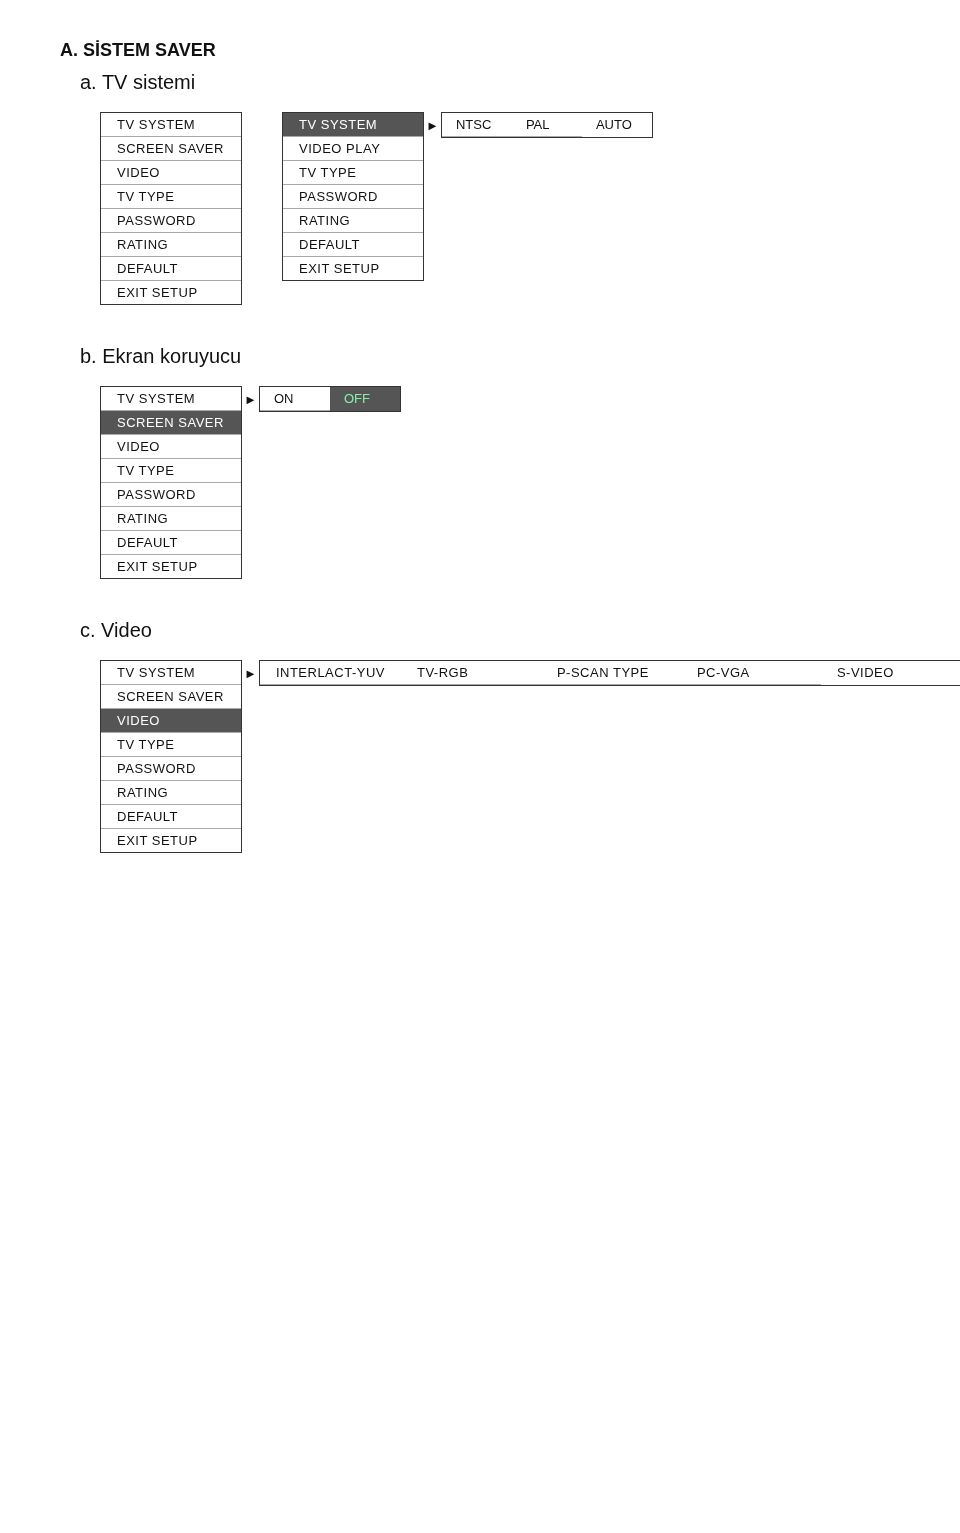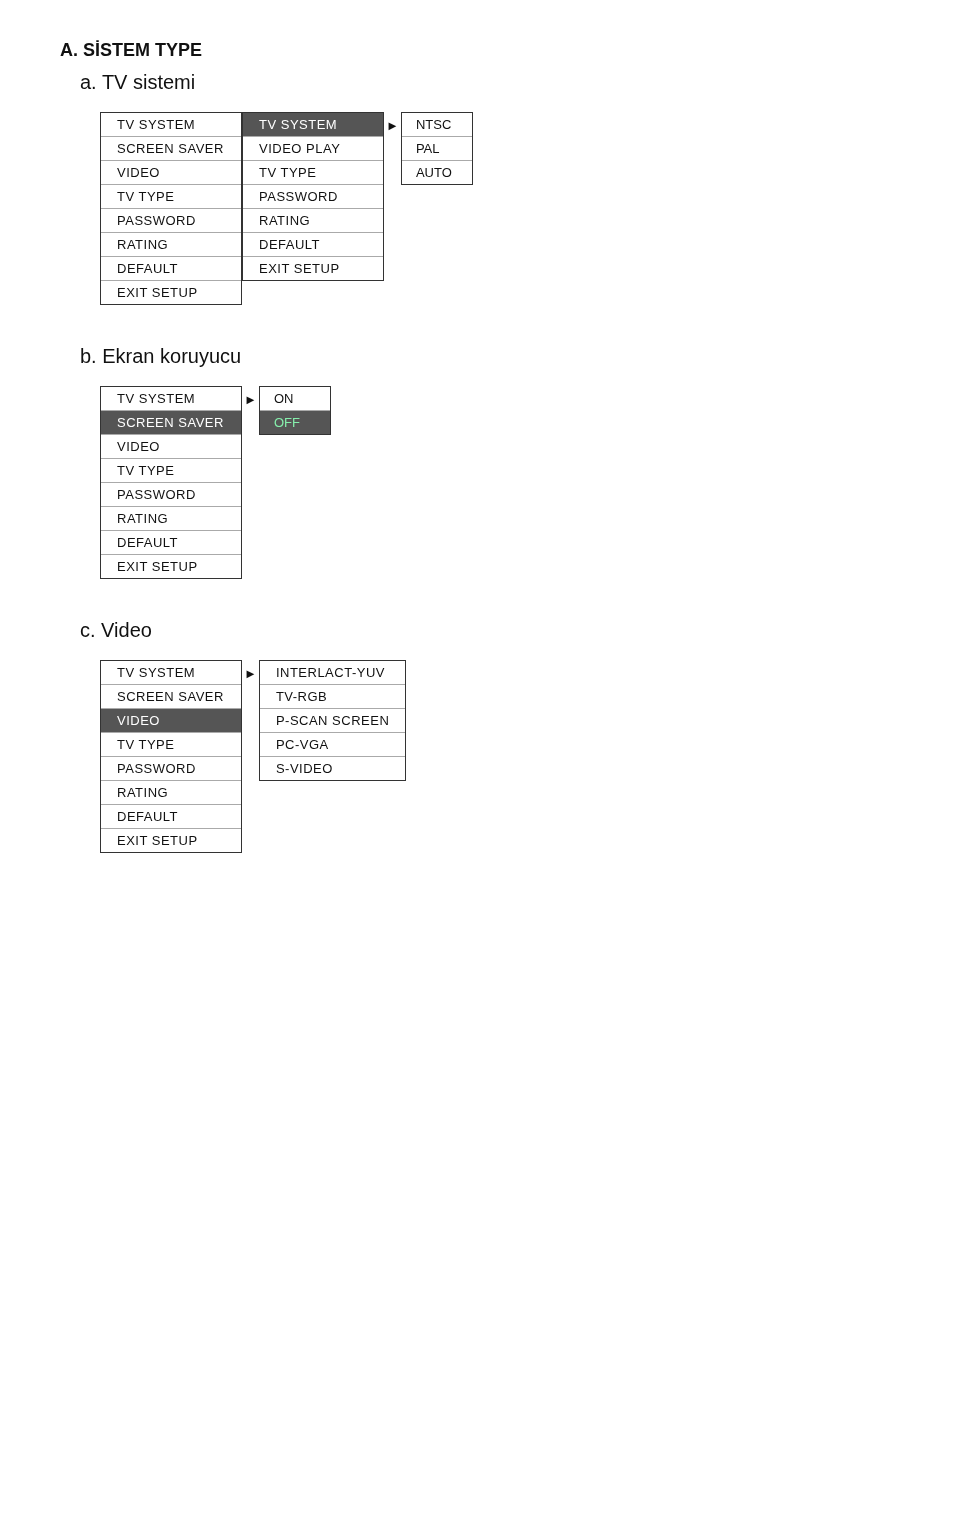--- a/index.html
+++ b/index.html
@@ -16,20 +16,21 @@
       font-weight: bold;
       margin-bottom: 10px;
     }
     .sub-title {
       font-size: 20px;
       margin-bottom: 18px;
       margin-left: 20px;
     }
     .menus-row {
       display: flex;
+      gap: 40px;
       margin-bottom: 40px;
       margin-left: 40px;
     }
     .menu-group {
       display: flex;
       gap: 0;
       align-items: flex-start;
     }
     .menu-box {
       border: 1.5px solid #333;
@@ -52,21 +53,21 @@
     .arrow-cell {
       display: flex;
       align-items: flex-start;
       padding-top: 6px;
       font-size: 13px;
       margin: 0 2px;
     }
     .sub-menu-box {
       border: 1.5px solid #333;
       display: flex;
-      flex-direction: column;
+      flex-direction: row;
     }
     .sub-menu-item {
       border-bottom: 1px solid #aaa;
       padding: 4px 14px;
       font-size: 13px;
       white-space: nowrap;
       min-width: 70px;
     }
     .sub-menu-item:last-child { border-bottom: none; }
     .sub-menu-item.selected {
@@ -81,21 +82,21 @@
     .section-b {
       margin-top: 30px;
     }
     .section-c {
       margin-top: 34px;
     }
   </style>
 </head>
 <body>
 
-<div class="section-title">A.  SİSTEM TYPE</div>
+<div class="section-title">A.  SİSTEM SAVER</div>
 
 <div class="sub-title">a.  TV sistemi</div>
 
 <div class="menus-row">
 
   <div class="menu-group">
     <div class="menu-box" id="menu1-box">
         <div class="menu-item">TV  SYSTEM</div>
         <div class="menu-item">SCREEN SAVER</div>
         <div class="menu-item">VIDEO</div>
@@ -164,19 +165,19 @@
           <div class="menu-item">TV  TYPE</div>
           <div class="menu-item">PASSWORD</div>
           <div class="menu-item">RATING</div>
           <div class="menu-item">DEFAULT</div>
           <div class="menu-item">EXIT  SETUP</div>
         </div>
       <div class="arrow-cell">►</div>
       <div class="sub-menu-box" id="menu4-sub-box">
           <div class="menu-item">INTERLACT-YUV</div>
           <div class="menu-item">TV-RGB</div>
-          <div class="menu-item">P-SCAN SCREEN</div>
+          <div class="menu-item">P-SCAN TYPE</div>
           <div class="menu-item">PC-VGA</div>
           <div class="menu-item">S-VIDEO</div>
         </div>
     </div>
   </div>
 </div>
 
 </body></html>

